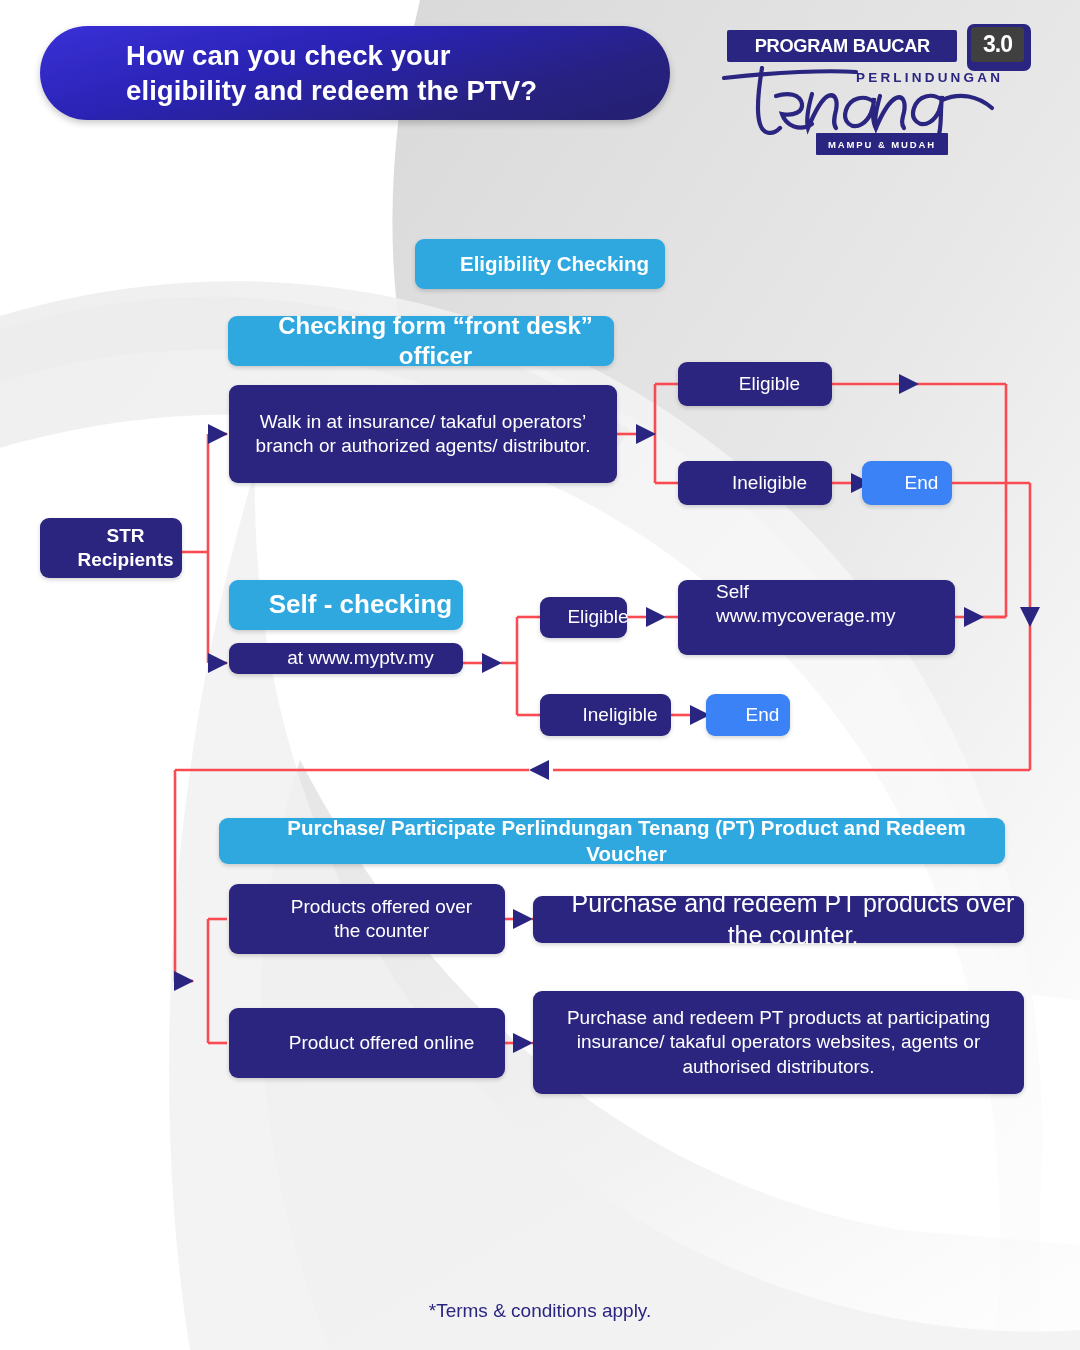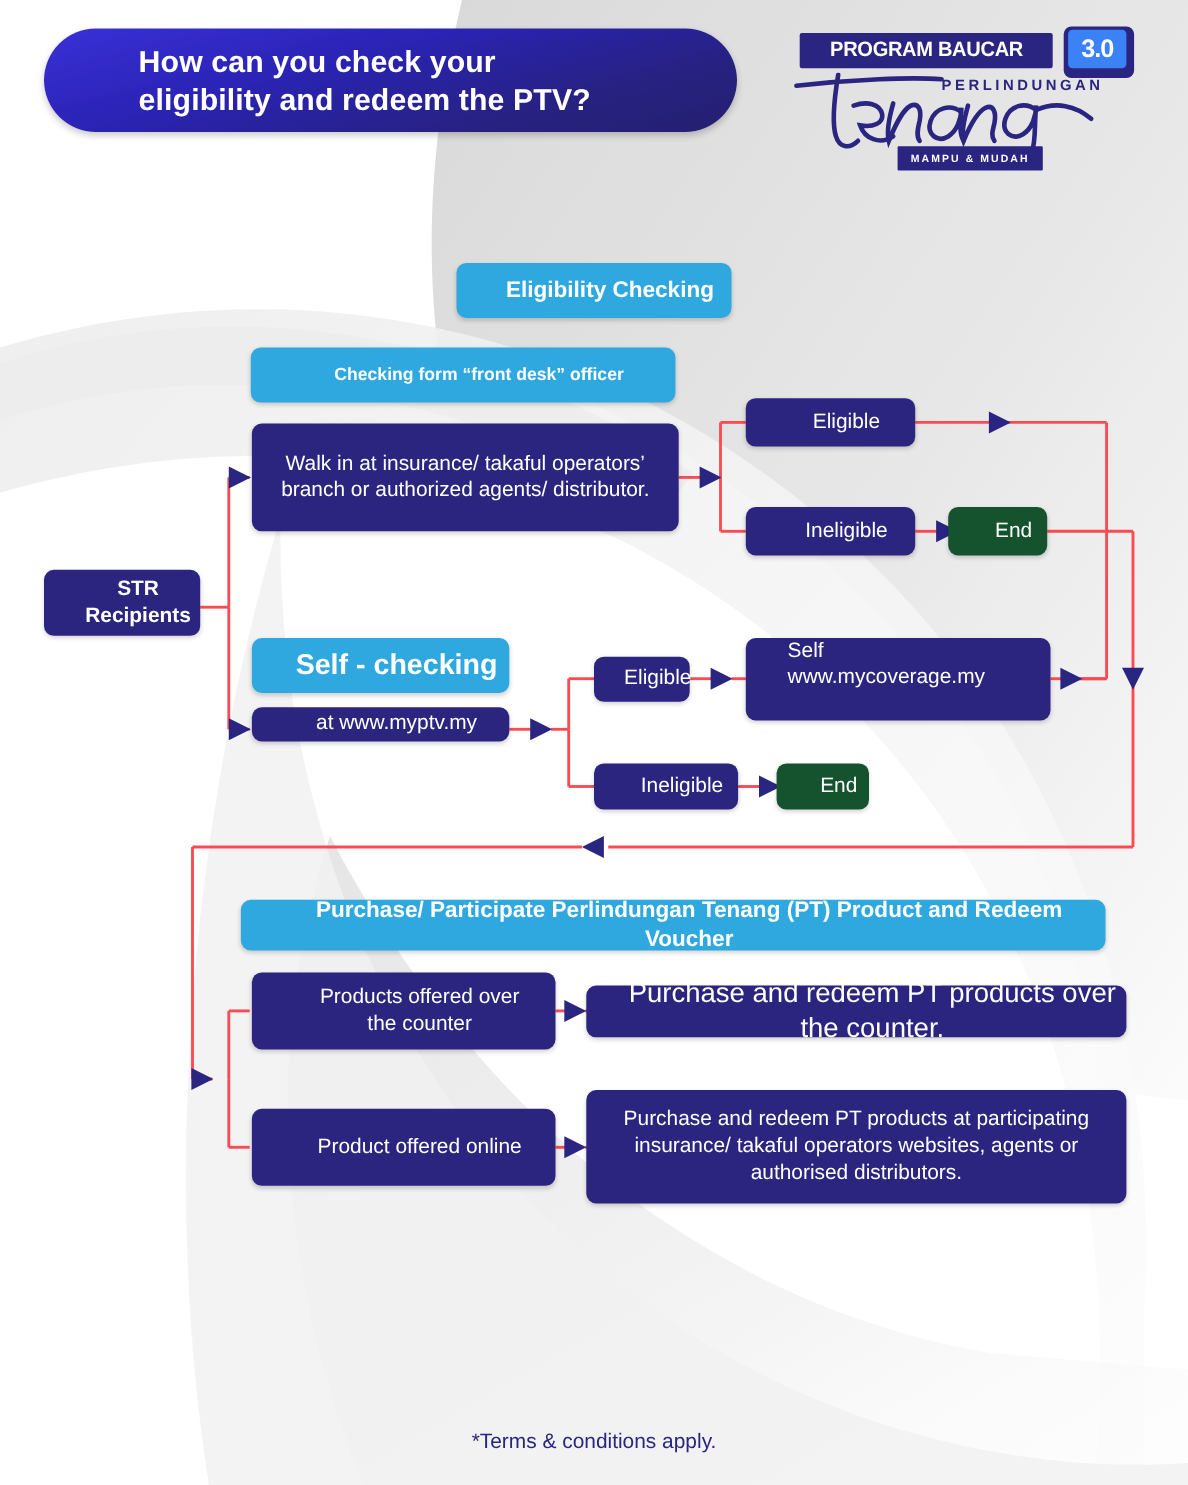--- a/index.html
+++ b/index.html
@@ -37,21 +37,21 @@
   .logo .bar span{
     color:#fff;font-size:19px;font-weight:bold;letter-spacing:-.3px;
     transform:scaleX(.96);
   }
   .logo .badge-shadow{
     position:absolute;left:251px;top:10px;width:64px;height:47px;
     background:#2a2580;border-radius:7px;
   }
   .logo .badge{
     position:absolute;left:255px;top:13px;width:53px;height:35px;
-    background:#3b82f6;border-radius:4px;
+    background:#404040;border-radius:4px;
     display:flex;align-items:center;justify-content:center;
   }
   .logo .badge span{color:#fff;font-size:23px;font-weight:bold;letter-spacing:-1px;}
   .logo .perl{
     position:absolute;left:140px;top:56px;
     color:#2a2580;font-size:13.5px;font-weight:bold;letter-spacing:3.2px;
   }
   .logo .script{position:absolute;left:0px;top:52px;width:320px;height:80px;}
   .logo .mampu{
     position:absolute;left:100px;top:119px;width:132px;height:22px;
@@ -65,21 +65,21 @@
 
   .node{
     position:absolute;z-index:4;box-sizing:border-box;
     display:flex;align-items:center;justify-content:center;text-align:center;
     border-radius:9px;color:#ffffff;line-height:1.27;
     box-shadow:0 2px 4px rgba(0,0,0,.17);
     padding-left:29px;
   }
   .n-navy{background:#2b2580;}
   .n-cyan{background:#2fa8e0;font-weight:bold;}
-  .n-red{background:#14532d;}
+  .n-red{background:#3b82f6;}
 
   .footer-note{
     position:absolute;left:0;top:1300px;width:1080px;text-align:center;
     color:#2a2580;font-size:19px;z-index:5;
   }
 </style>
 </head>
 <body>
 
 <div id="stage">
@@ -225,21 +225,21 @@
 
   <div class="node n-cyan" style="left:415px;top:239px;width:250px;height:50px;font-size:20.5px;">
     <span>Eligibility Checking</span>
   </div>
 
   <div class="node n-navy" style="left:40px;top:518px;width:142px;height:60px;font-size:19px;font-weight:bold;flex-direction:column;">
     <span>STR</span>
     <span>Recipients</span>
   </div>
 
-  <div class="node n-cyan" style="left:228px;top:316px;width:386px;height:50px;font-size:16px;">
+  <div class="node n-cyan" style="left:228px;top:316px;width:386px;height:50px;font-size:24px;">
     <span>Checking form “front desk” officer</span>
   </div>
 
   <div class="node n-navy" style="left:229px;top:385px;width:388px;height:98px;font-size:19px;padding:0 22px;">
     <span>Walk in at insurance/ takaful operators’ branch or authorized agents/ distributor.</span>
   </div>
 
   <div class="node n-navy" style="left:678px;top:362px;width:154px;height:44px;font-size:19px;">
     <span>Eligible</span>
   </div>

